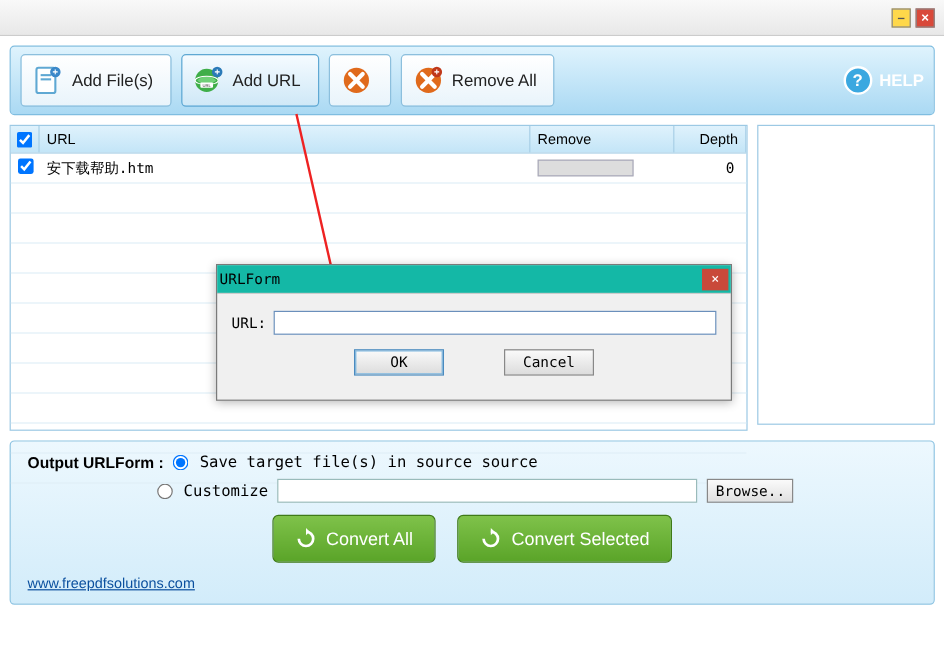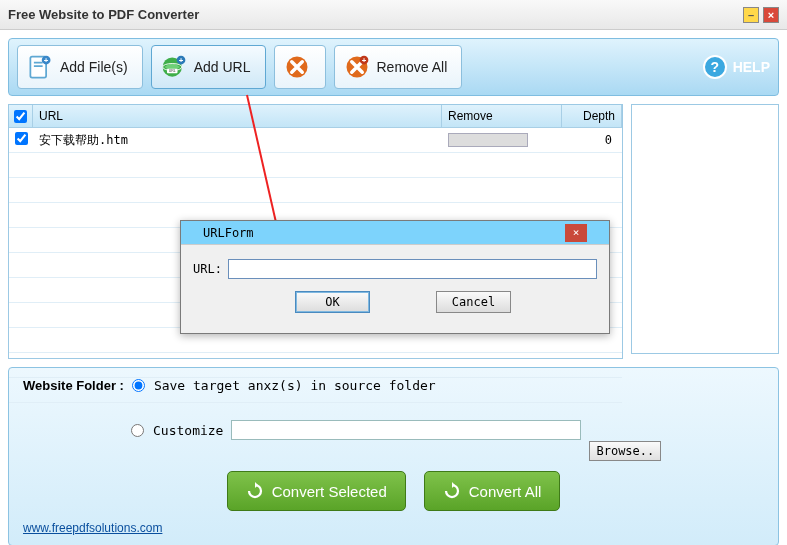--- a/index.html
+++ b/index.html
@@ -101,21 +101,21 @@
     border-radius:4px;
   }
   .of-row { display:flex; align-items:center; gap:8px; margin-bottom:6px; font-size:12px; }
   .of-label { font-weight:bold; font-size:13px; }
   .radio-row { display:flex; align-items:center; gap:6px; font-family:"SimSun","MS Gothic",monospace; font-size:13px; }
   .cust-input {
     width:350px; height:20px; border:1px solid #9bb; background:#fff; font-size:12px;
   }
   .browse-btn {
     height:20px; border:1px solid #888; background:linear-gradient(#fafafa,#e0e0e0);
-    padding:0 6px; font-family:"SimSun",monospace; font-size:12px; cursor:pointer;margin-top:42px;
+    padding:0 6px; font-family:"SimSun",monospace; font-size:12px; cursor:pointer;
   }
   .convert-row { display:flex; gap:18px; justify-content:center; margin-top:10px; }
   .cbtn {
     height:40px; padding:0 18px;
     background:linear-gradient(#7fc24a,#5aa428);
     border:1px solid #3f7a18;
     border-radius:5px;
     color:#fff; font-size:15px; font-weight:500;
     display:flex; align-items:center; gap:8px; cursor:pointer;
   }
@@ -126,34 +126,34 @@
   
   .dialog {
     position:absolute;
     left:180px; top:220px;
     width:430px;
     background:#f0f0f0;
     border:1px solid #7a7a7a;
     box-shadow:0 2px 8px rgba(0,0,0,.3);
   }
   .dlg-title {
-    height:24px; background:#7dd3fc; border-bottom:1px solid #ccc;
-    display:flex; align-items:center; padding:0 22px;
+    height:24px; background:#14b8a6; border-bottom:1px solid #ccc;
+    display:flex; align-items:center; padding:0 2px;
     font-family:"SimSun",monospace; font-size:12px;
   }
   .dlg-close { margin-left:auto; width:22px; height:18px; background:#c9493a; color:#fff; display:flex; align-items:center; justify-content:center; font-size:11px; cursor:pointer; }
   .dlg-body { padding:14px 12px 12px; }
   .dlg-row { display:flex; align-items:center; gap:6px; margin-bottom:12px; font-family:"SimSun",monospace; font-size:12px; }
   .dlg-input { flex:1; height:20px; border:1px solid #6a8fbb; background:#fff; }
   .dlg-btns { display:flex; gap:50px; justify-content:center; padding-bottom:8px;}
   .dlg-btn {
     width:75px; height:22px; border:1px solid #888;
     background:linear-gradient(#fafafa,#dcdcdc);
     font-family:"SimSun",monospace; font-size:12px;
-    display:flex; align-items:center; justify-content:center; cursor:pointer;margin-left:16px;
+    display:flex; align-items:center; justify-content:center; cursor:pointer;
   }
   .dlg-btn.primary { border:1px solid #4a8abf; box-shadow:0 0 0 1px #7fb8e0 inset; }
   
   
   .arrow {
     position:absolute; left:225px; top:90px;
     pointer-events:none;
   }
   
   .watermark {
@@ -170,21 +170,20 @@
     pointer-events:none;
   }
   .wm-handle { width:30px; height:14px; border:4px solid rgba(120,120,120,.18); border-bottom:none; border-radius:10px 10px 0 0; position:absolute; left:279px; top:232px; pointer-events:none;}
   input[type=checkbox]{ width:13px; height:13px; margin:0;}
   input[type=radio]{ margin:0 3px 0 0;}
 </style>
 </head>
 <body>
 
 <div class="titlebar">
-  <span>Free Website to PDF Converter</span>
   <div class="titlebar-buttons">
     <div class="tb-btn tb-min">–</div>
     <div class="tb-btn tb-close">×</div>
   </div>
 </div>
 
 <div class="toolbar">
   <div class="tbtn">
     <svg class="icon" viewBox="0 0 32 32">
         <rect x="5" y="4" width="18" height="24" rx="2" fill="#fff" stroke="#5fa8d3" stroke-width="2"></rect>
@@ -257,48 +256,48 @@
         <div class="trow"></div>
       <div class="trow"></div>
         <div class="trow"></div>
     </div>
   </div>
   <div class="side-panel"></div>
 </div>
 
 <div class="bottom-panel">
   <div class="of-row">
-    <span class="of-label">Website Folder :</span>
+    <span class="of-label">Output URLForm :</span>
     <label class="radio-row">
       <input type="radio" name="of" checked="" style="">
-      <span>Save target anxz(s) in source folder</span>
+      <span>Save target file(s) in source source</span>
     </label>
   </div>
   <div class="of-row" style="padding-left:108px;">
     <label class="radio-row">
       <input type="radio" name="of" style="">
       <span>Customize</span>
     </label>
     <input class="cust-input" value="" style="">
     <button class="browse-btn">Browse..</button>
   </div>
   <div class="convert-row">
     <div class="cbtn">
       <svg class="refresh-ic" viewBox="0 0 24 24">
           <path d="M12 4 A8 8 0 1 1 4 12" fill="none" stroke="#fff" stroke-width="3"></path>
           <path d="M12 0 L16 4 L12 8 Z" fill="#fff"></path>
         </svg>
-      <span>Convert Selected</span>
+      <span>Convert All</span>
     </div>
     <div class="cbtn">
       <svg class="refresh-ic" viewBox="0 0 24 24">
           <path d="M12 4 A8 8 0 1 1 4 12" fill="none" stroke="#fff" stroke-width="3"></path>
           <path d="M12 0 L16 4 L12 8 Z" fill="#fff"></path>
         </svg>
-      <span>Convert All</span>
+      <span>Convert Selected</span>
     </div>
   </div>
   <div class="link-row">
     <span class="link">www.freepdfsolutions.com</span>
   </div>
 </div>
 
 <div class="wm-handle"></div>
 <div class="wm-ico"></div>
 <div class="watermark">

